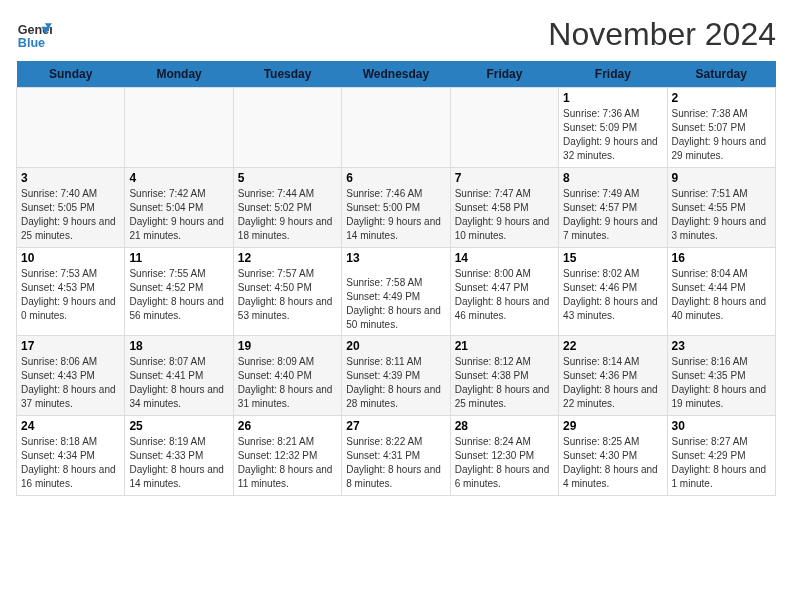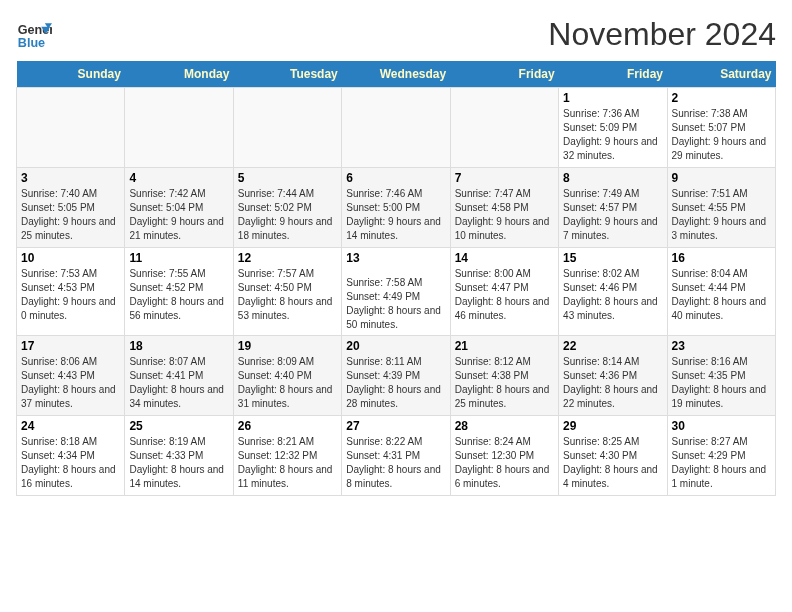--- a/index.html
+++ b/index.html
@@ -35,23 +35,23 @@
       font-size: 15px;
       color: #555;
     }
     .calendar-table {
       width: 100%;
       border-collapse: collapse;
       font-size: 11px;
     }
     .calendar-table th {
       background: #2a7fc1;
-      color: #fef9c3;
+      color: #0f172a;
       padding: 6px 4px;
-      text-align: right;
+      text-align: center;
       font-size: 12px;
       font-weight: bold;
     }
     .calendar-table td {
       border: 1px solid #ddd;
       vertical-align: top;
       padding: 3px 4px;
       width: calc(100% / 7);
       min-height: 70px;
       height: 80px;

